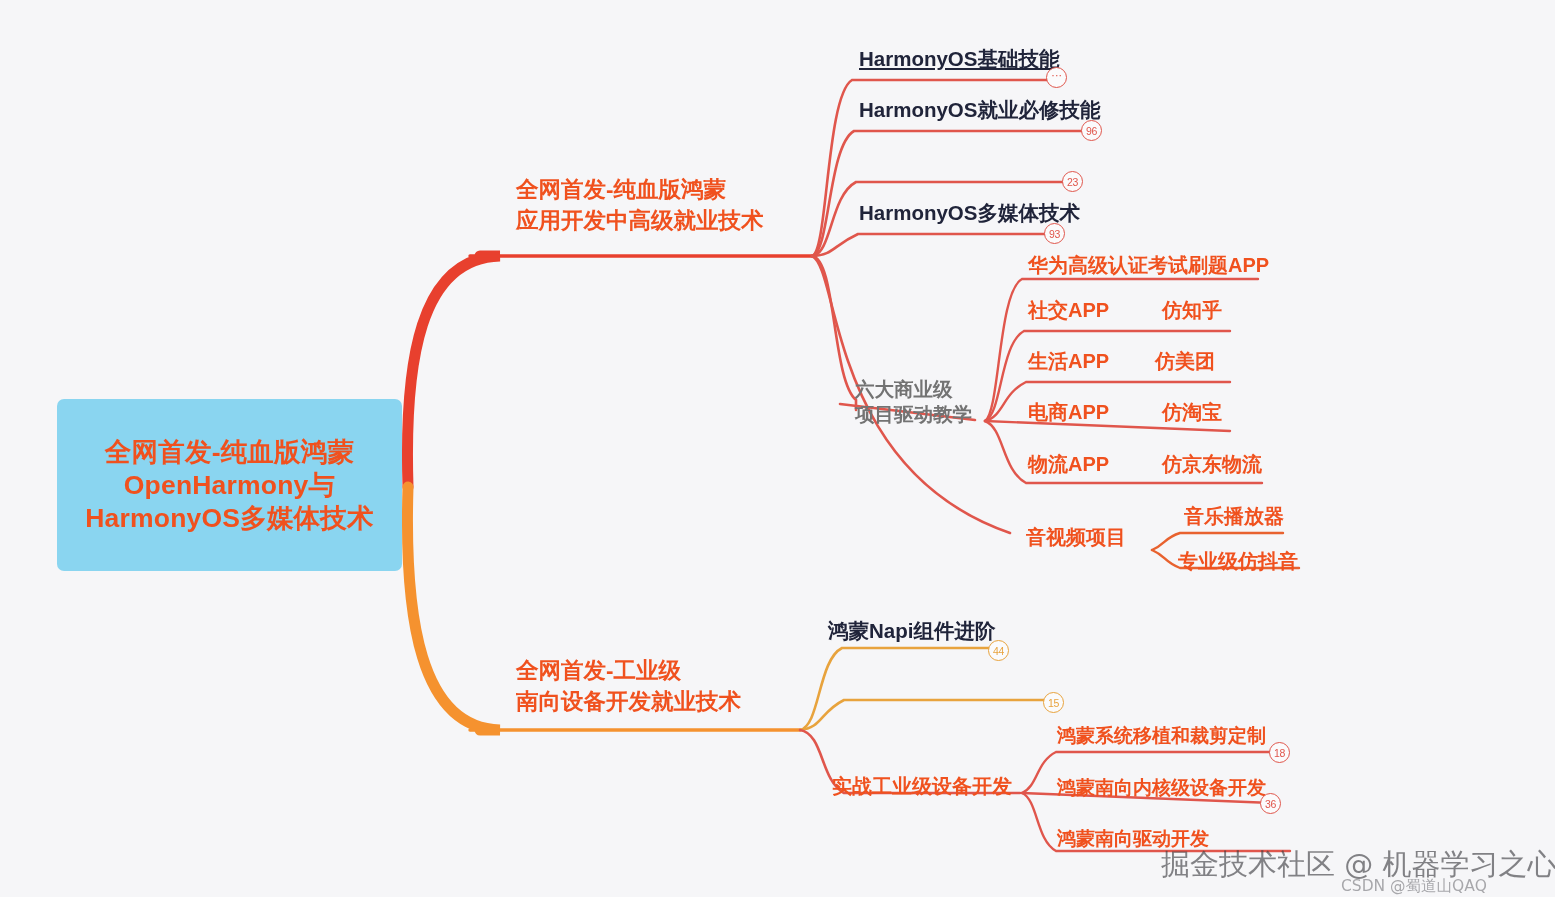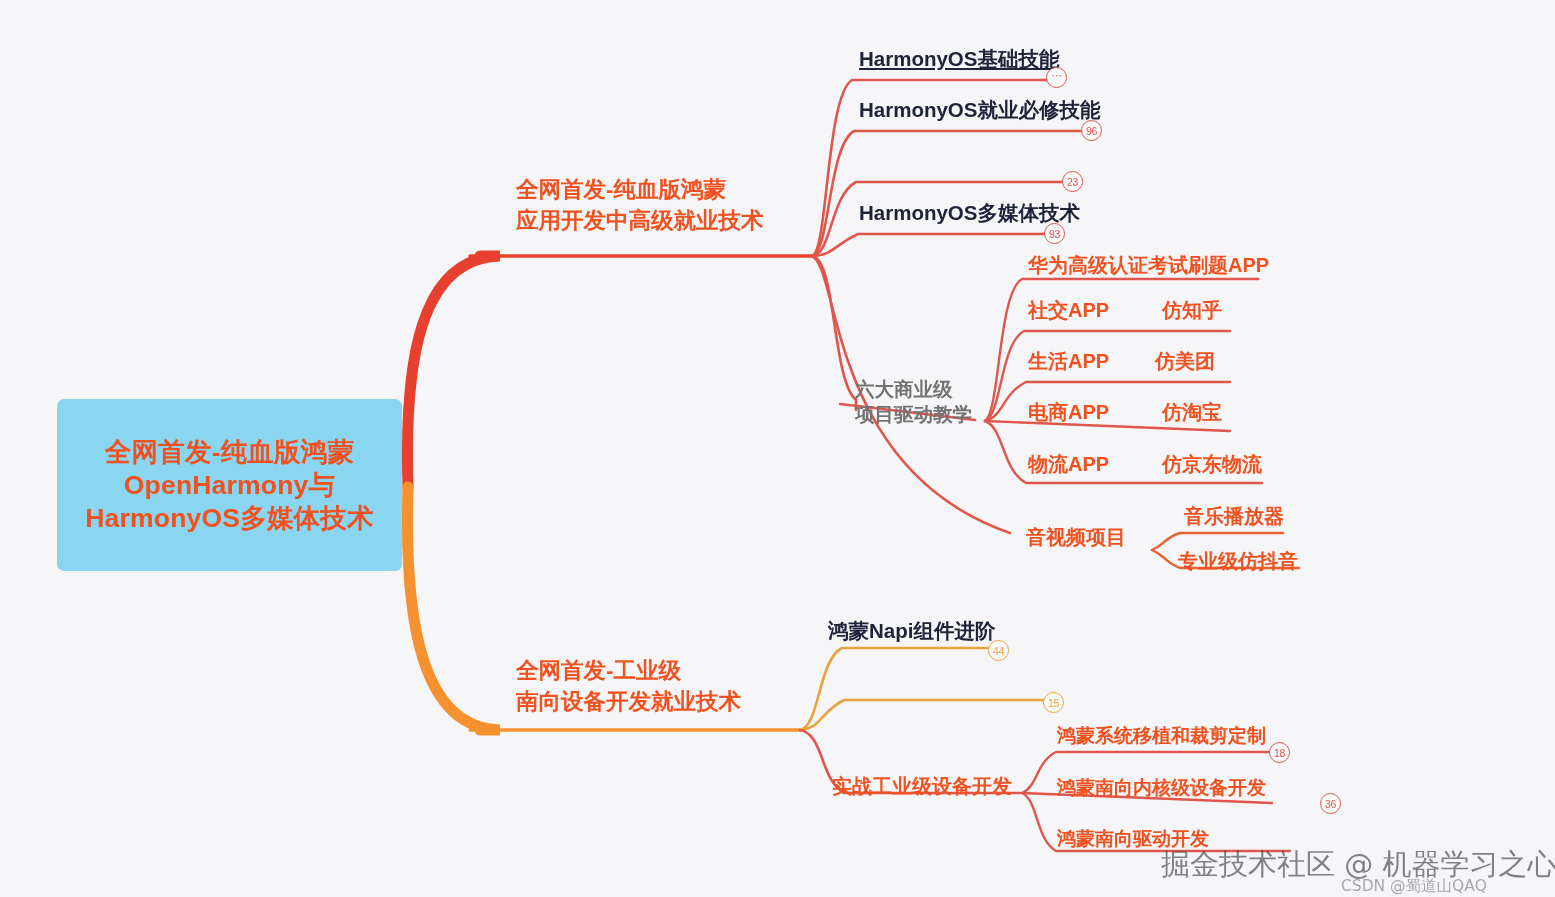--- a/index.html
+++ b/index.html
@@ -173,20 +173,20 @@
   <div class="badge orange" style="left:988px;top:640px;">44</div>
 
   <div class="badge orange" style="left:1043px;top:692px;">15</div>
 
   <div class="node topic-orange" style="left:832px;top:773px;">实战工业级设备开发</div>
 
   <div class="node topic-orange sm" style="left:1057px;top:723px;">鸿蒙系统移植和裁剪定制</div>
   <div class="badge" style="left:1269px;top:742px;text-align:center;">18</div>
 
   <div class="node topic-orange sm" style="left:1057px;top:775px;">鸿蒙南向内核级设备开发</div>
-  <div class="badge" style="left:1320px;top:793px;">36</div>
+  <div class="badge" style="left:1260px;top:793px;">36</div>
 
   <div class="node topic-orange sm" style="left:1057px;top:826px;">鸿蒙南向驱动开发</div>
 
   <div class="wm-jj">掘金技术社区 @ 机器学习之心AI</div>
   <div class="wm-csdn">CSDN @蜀道山QAQ</div>
 
 </div>
 
 </body></html>

